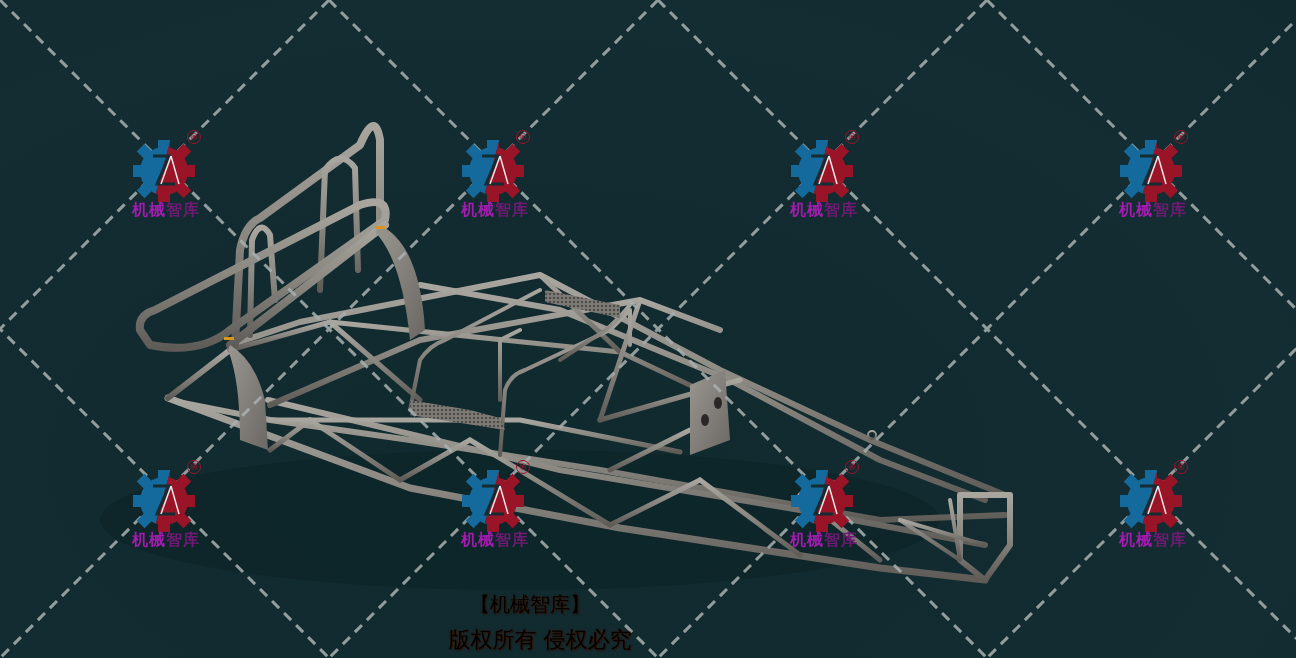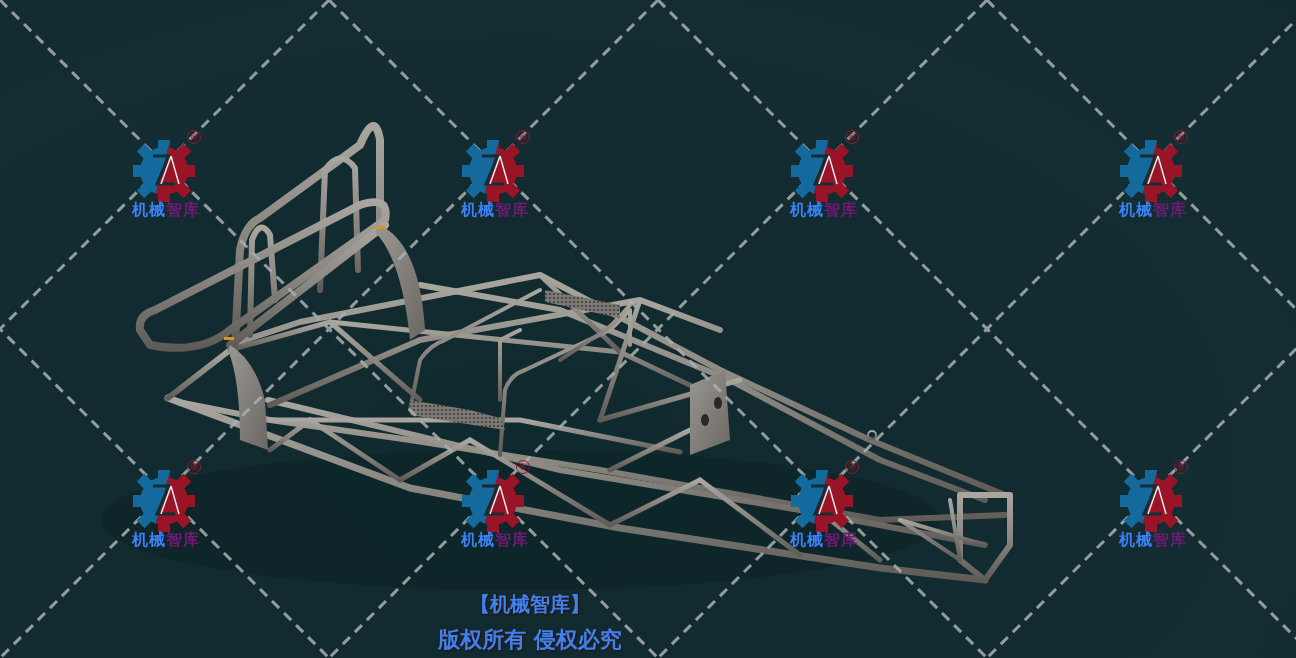--- a/index.html
+++ b/index.html
@@ -15,29 +15,29 @@
   .logo .gear { position:absolute; left:4px; top:8px; width:66px; height:66px; }
   .logo .reg {
     position:absolute; left:60px; top:0px; width:12px; height:12px;
     border:1.5px solid #9a1428; border-radius:50%;
     color:#9a1428; font-size:9px; line-height:12px; text-align:center; font-weight:bold;
   }
   .logo .brand {
     position:absolute; left:-6px; top:70px; width:90px; text-align:center;
     font-size:16px; font-weight:bold; letter-spacing:1px; white-space:nowrap;
   }
-  .logo .brand .b { color:#3b82f6; }
+  .logo .brand .b { color:#a21caf; }
   .logo .brand .r { color:#701a75; }
   .copyright {
     position:absolute; left:0; width:1060px; text-align:center;
-    color:#3b82f6; font-weight:bold;
+    color:#000000; font-weight:normal;
     text-shadow: 0 0 2px #3a1a0a, 1px 1px 1px #2a1208;
   }
   .copyright.line1 { top:591px; font-size:20px; }
-  .copyright.line2 { top:625px; font-size:22px; }
+  .copyright.line2 { top:625px; font-size:22px;padding-left:10px; }
 </style>
 </head>
 <body>
 
 <svg id="scene" width="1296" height="658" viewBox="0 0 1296 658">
   <defs>
     <linearGradient id="tube" x1="0" y1="0" x2="0" y2="1">
       <stop offset="0" stop-color="#a9a59f"></stop>
       <stop offset="0.5" stop-color="#8a8680"></stop>
       <stop offset="1" stop-color="#5f5c58"></stop>

